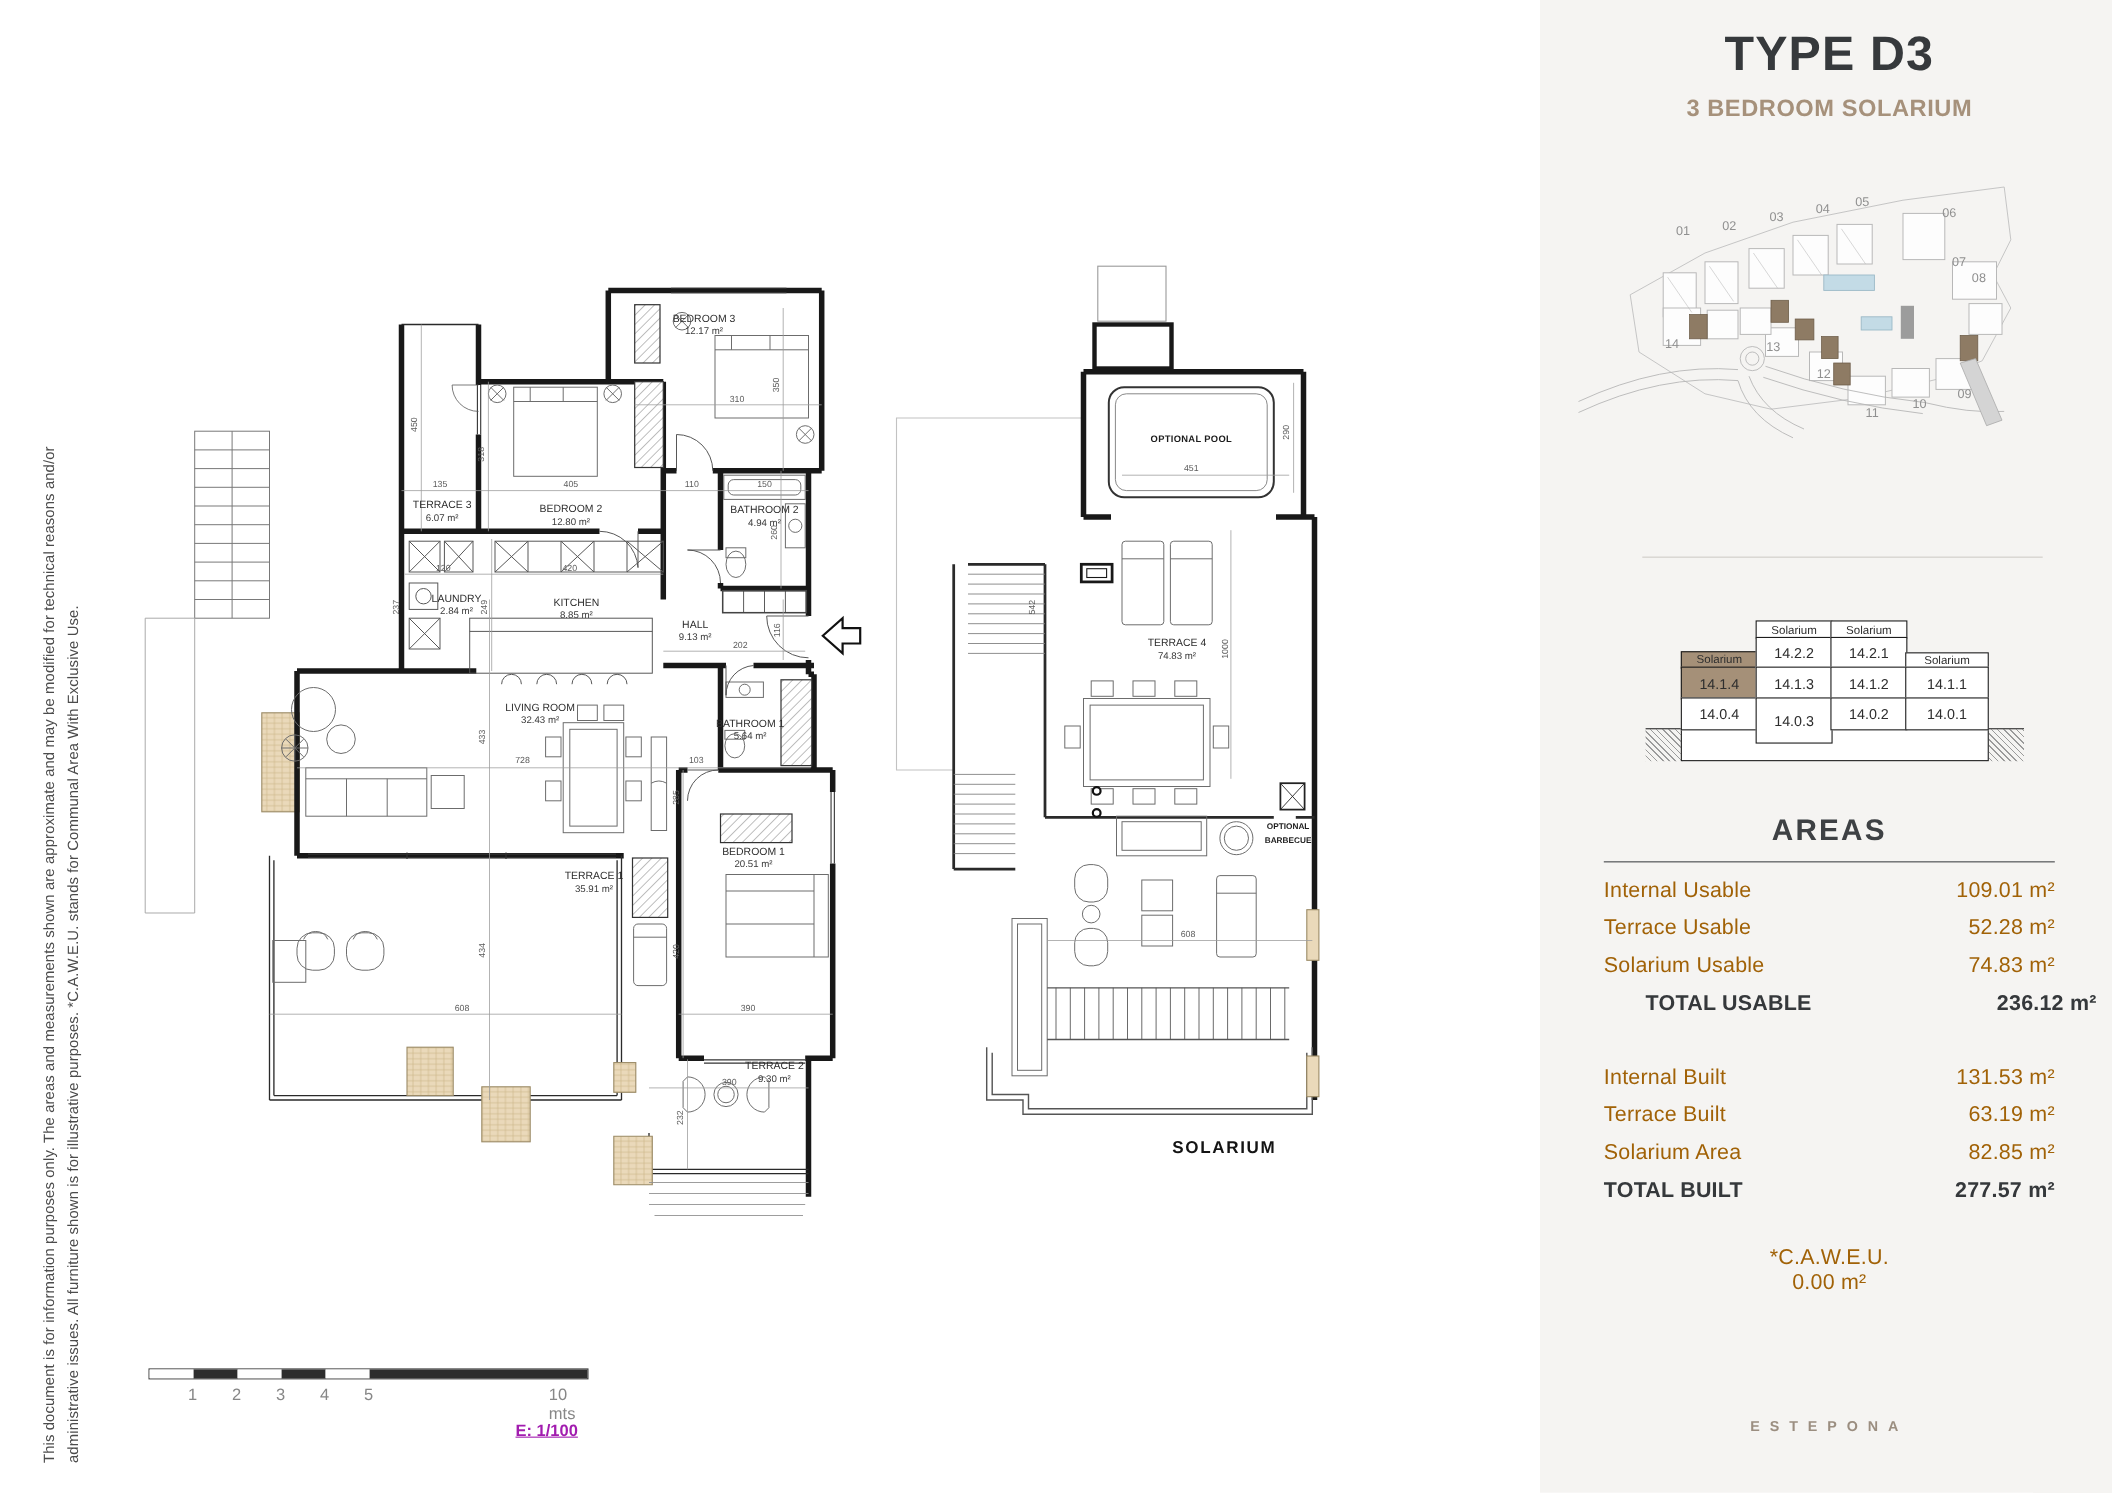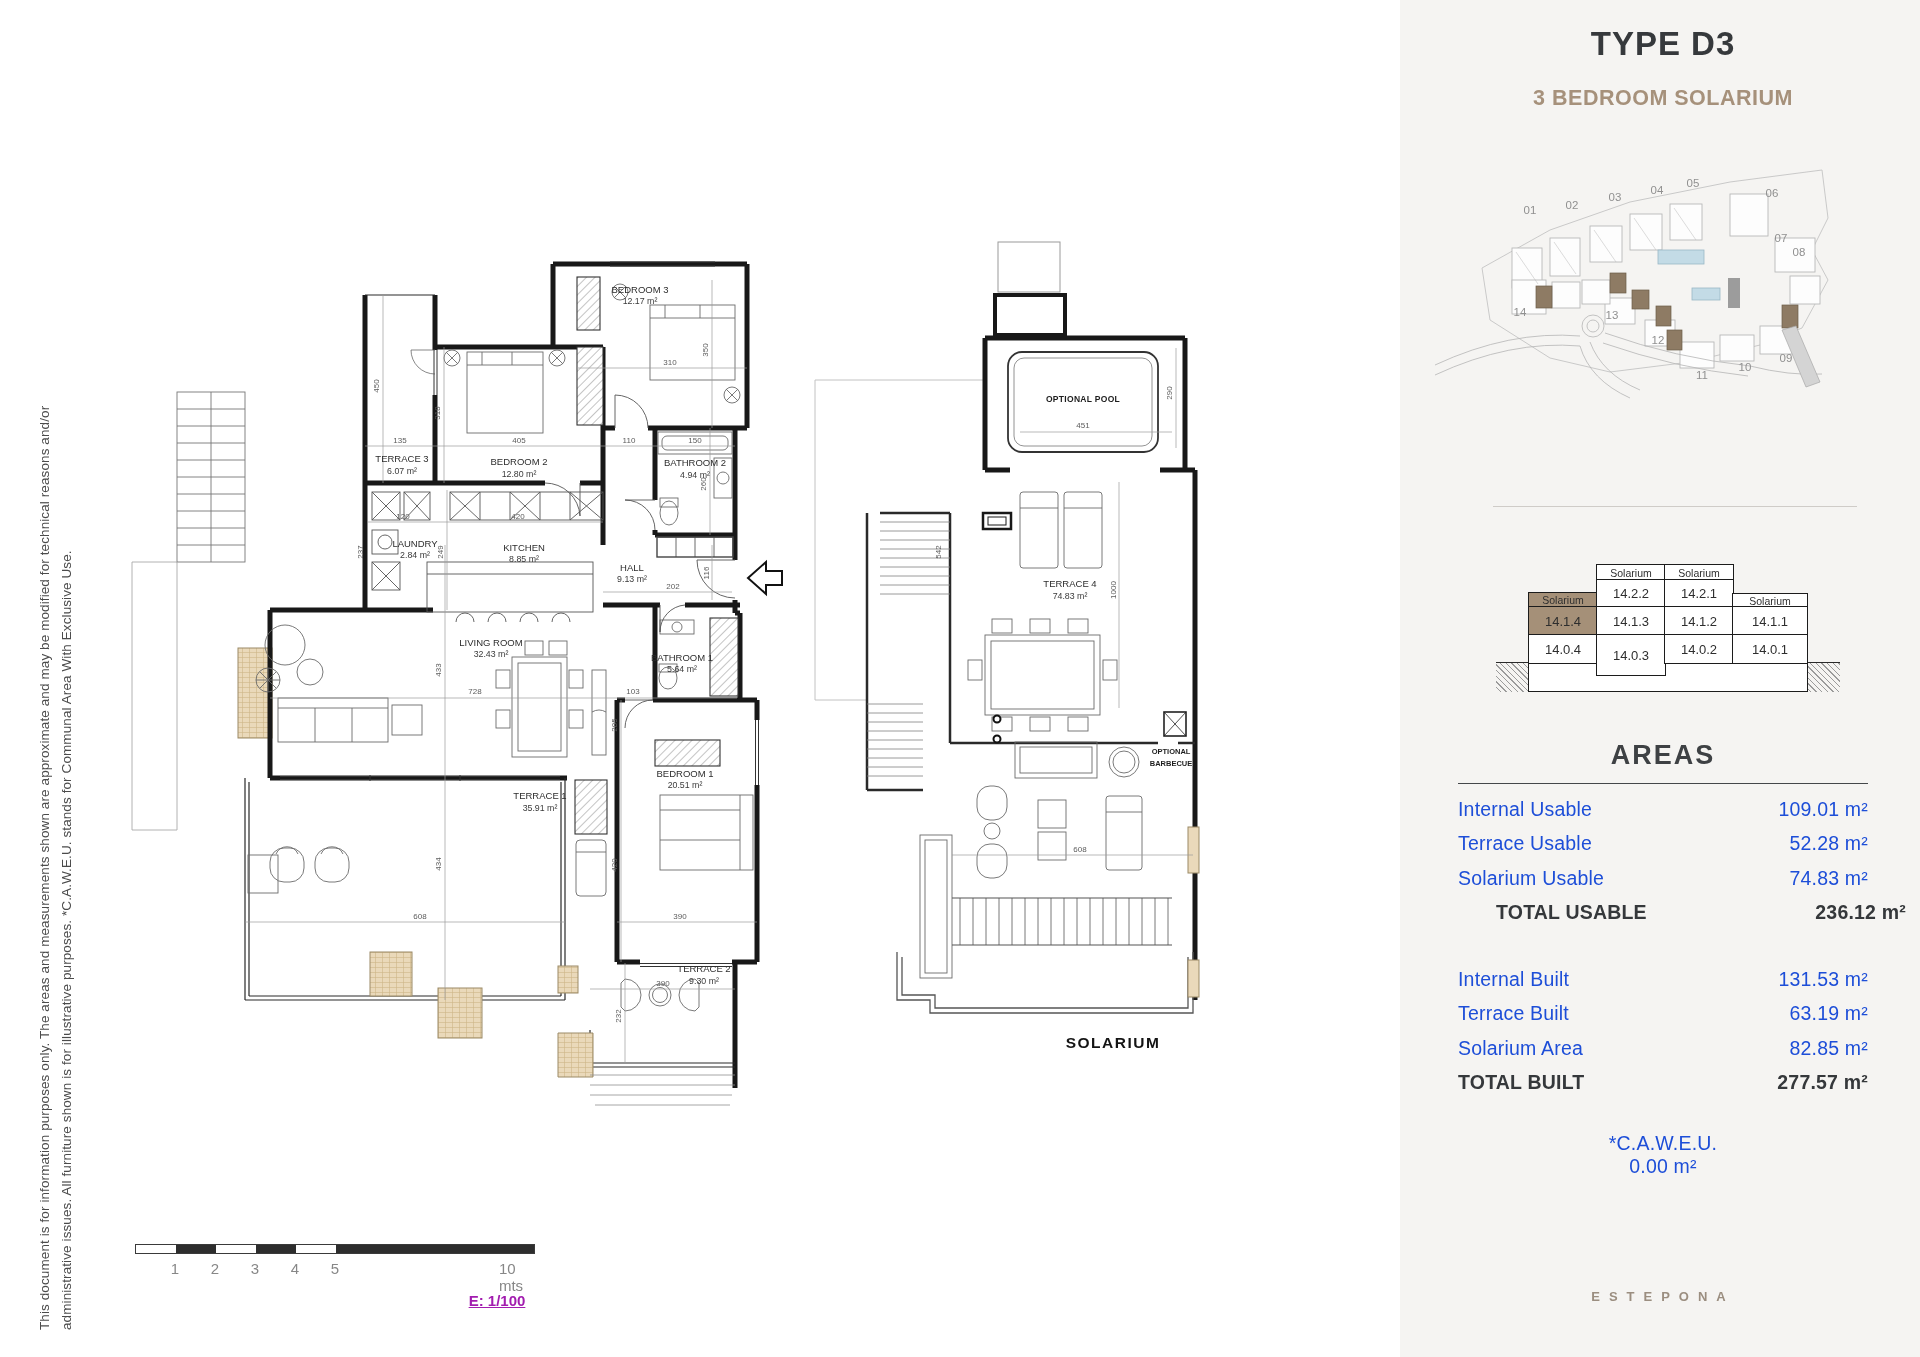--- a/index.html
+++ b/index.html
@@ -10,37 +10,37 @@
   
   .disclaimer-outer{position:absolute;left:34px;top:40px;width:48px;height:1300px;}
   .disclaimer-inner{
     position:absolute;left:0;top:1290px;width:1290px;
     transform:rotate(-90deg);transform-origin:0 0;
     font-size:13.5px;line-height:22px;color:#4b4b4b;letter-spacing:.1px;
   }
   
   .right-panel{position:absolute;left:1400px;top:0;width:520px;height:1357px;background:#f5f4f2;}
   .panel-title{position:absolute;left:1458px;top:25px;width:410px;text-align:center;
-    font-size:33px;font-weight:bold;color:#36393c;letter-spacing:1px;}
+    font-size:44px;font-weight:bold;color:#36393c;letter-spacing:1px;}
   .panel-subtitle{position:absolute;left:1458px;top:86px;width:410px;text-align:center;
     font-size:21.5px;font-weight:bold;color:#a6917b;letter-spacing:.5px;}
   .site-divider{position:absolute;left:1493px;top:506px;width:364px;height:0;border-top:1px solid #cfccc8;}
   
   .scell{position:absolute;box-sizing:border-box;border:1.5px solid #1c1c1c;background:#fff;
     display:flex;align-items:center;justify-content:center;font-size:13px;color:#2e2e2e;}
   .scell.hdr{font-size:10.5px;}
   .scell.brown{background:#a59078;}
   .shatch{position:absolute;box-sizing:border-box;border-top:1.5px solid #2a2a2a;
     background:repeating-linear-gradient(45deg,#f5f4f2 0 3px,#9b9b9b 3px 4px);}
   
   .areas-title{position:absolute;left:1458px;top:740px;width:410px;text-align:center;
     font-size:27px;font-weight:bold;color:#3e4144;letter-spacing:2px;}
   .areas-rule{position:absolute;left:1458px;top:783px;width:410px;height:0;border-top:1.5px solid #44474a;}
   .arow{position:absolute;left:1458px;width:410px;height:30px;display:flex;
-    justify-content:space-between;align-items:center;font-size:19.5px;color:#1d4ed8;letter-spacing:.2px;}
+    justify-content:space-between;align-items:center;font-size:19.5px;color:#a16207;letter-spacing:.2px;}
   .arow.total{font-weight:bold;color:#35383b;}
   .brand{position:absolute;left:1458px;top:1289px;width:410px;text-align:center;
     font-size:13px;font-weight:bold;letter-spacing:9px;color:#9b8e80;}
   
   .scalebar{position:absolute;left:135px;top:1244px;width:400px;height:70px;}
   .sb-bar{position:absolute;left:0;top:0;width:400px;height:10px;border:1px solid #3a3a3a;display:flex;box-sizing:border-box;}
   .sb-seg{height:100%;}
   .sb-tick{position:absolute;top:16px;transform:translateX(-50%);font-size:15px;color:#878787;}
   .sb-end{position:absolute;top:16px;transform:translateX(-50%);font-size:15px;color:#878787;}
   .sb-scale{position:absolute;left:292px;top:48px;width:140px;text-align:center;

